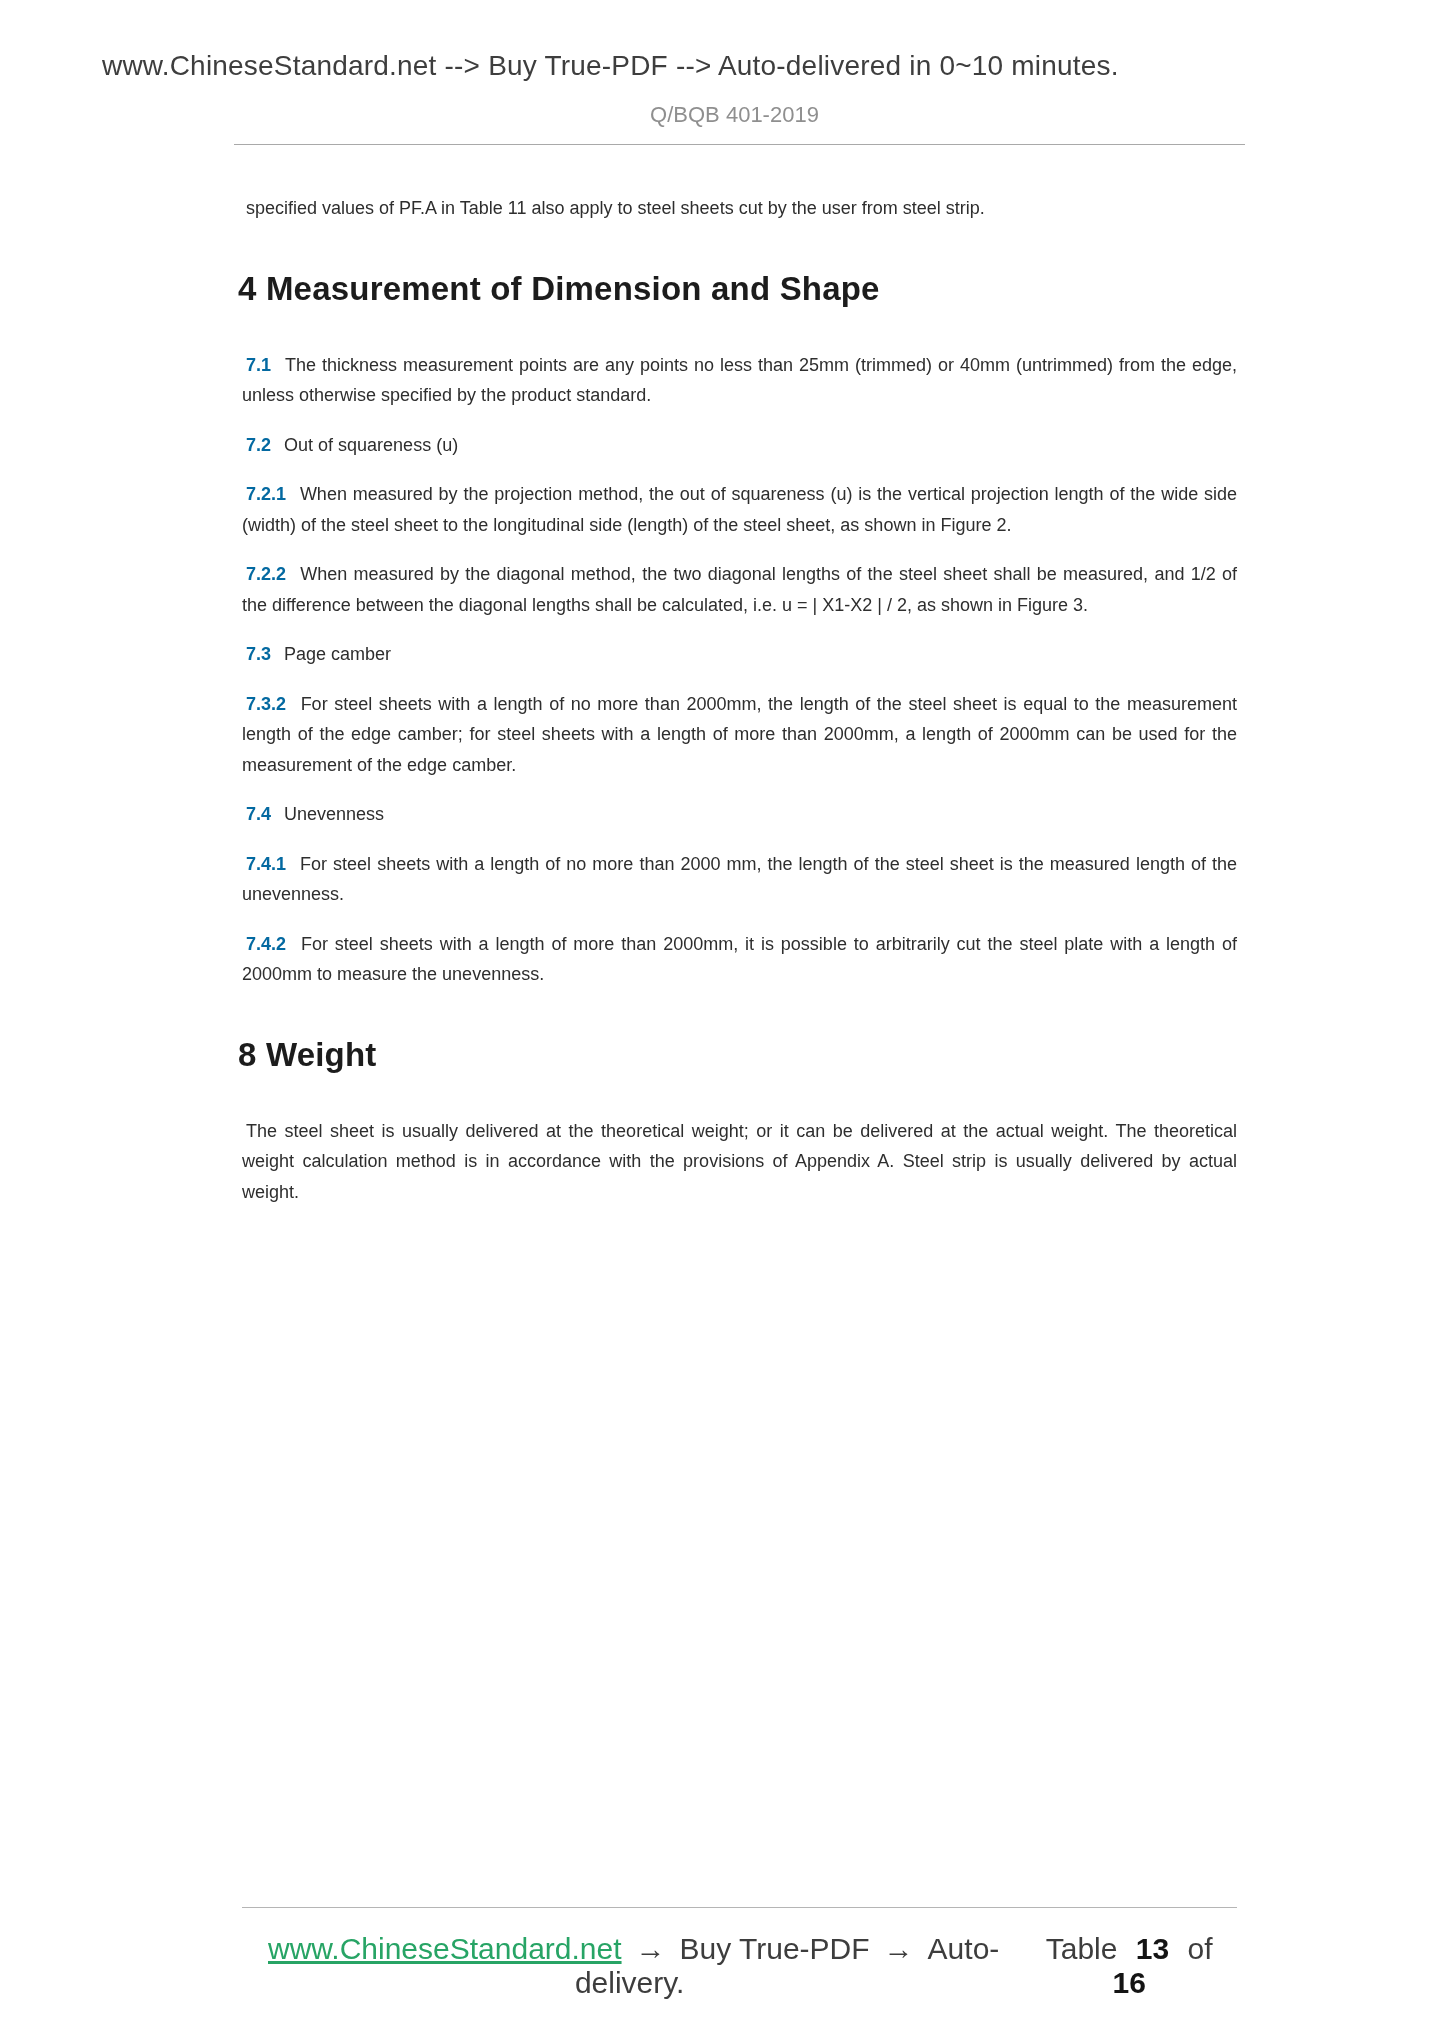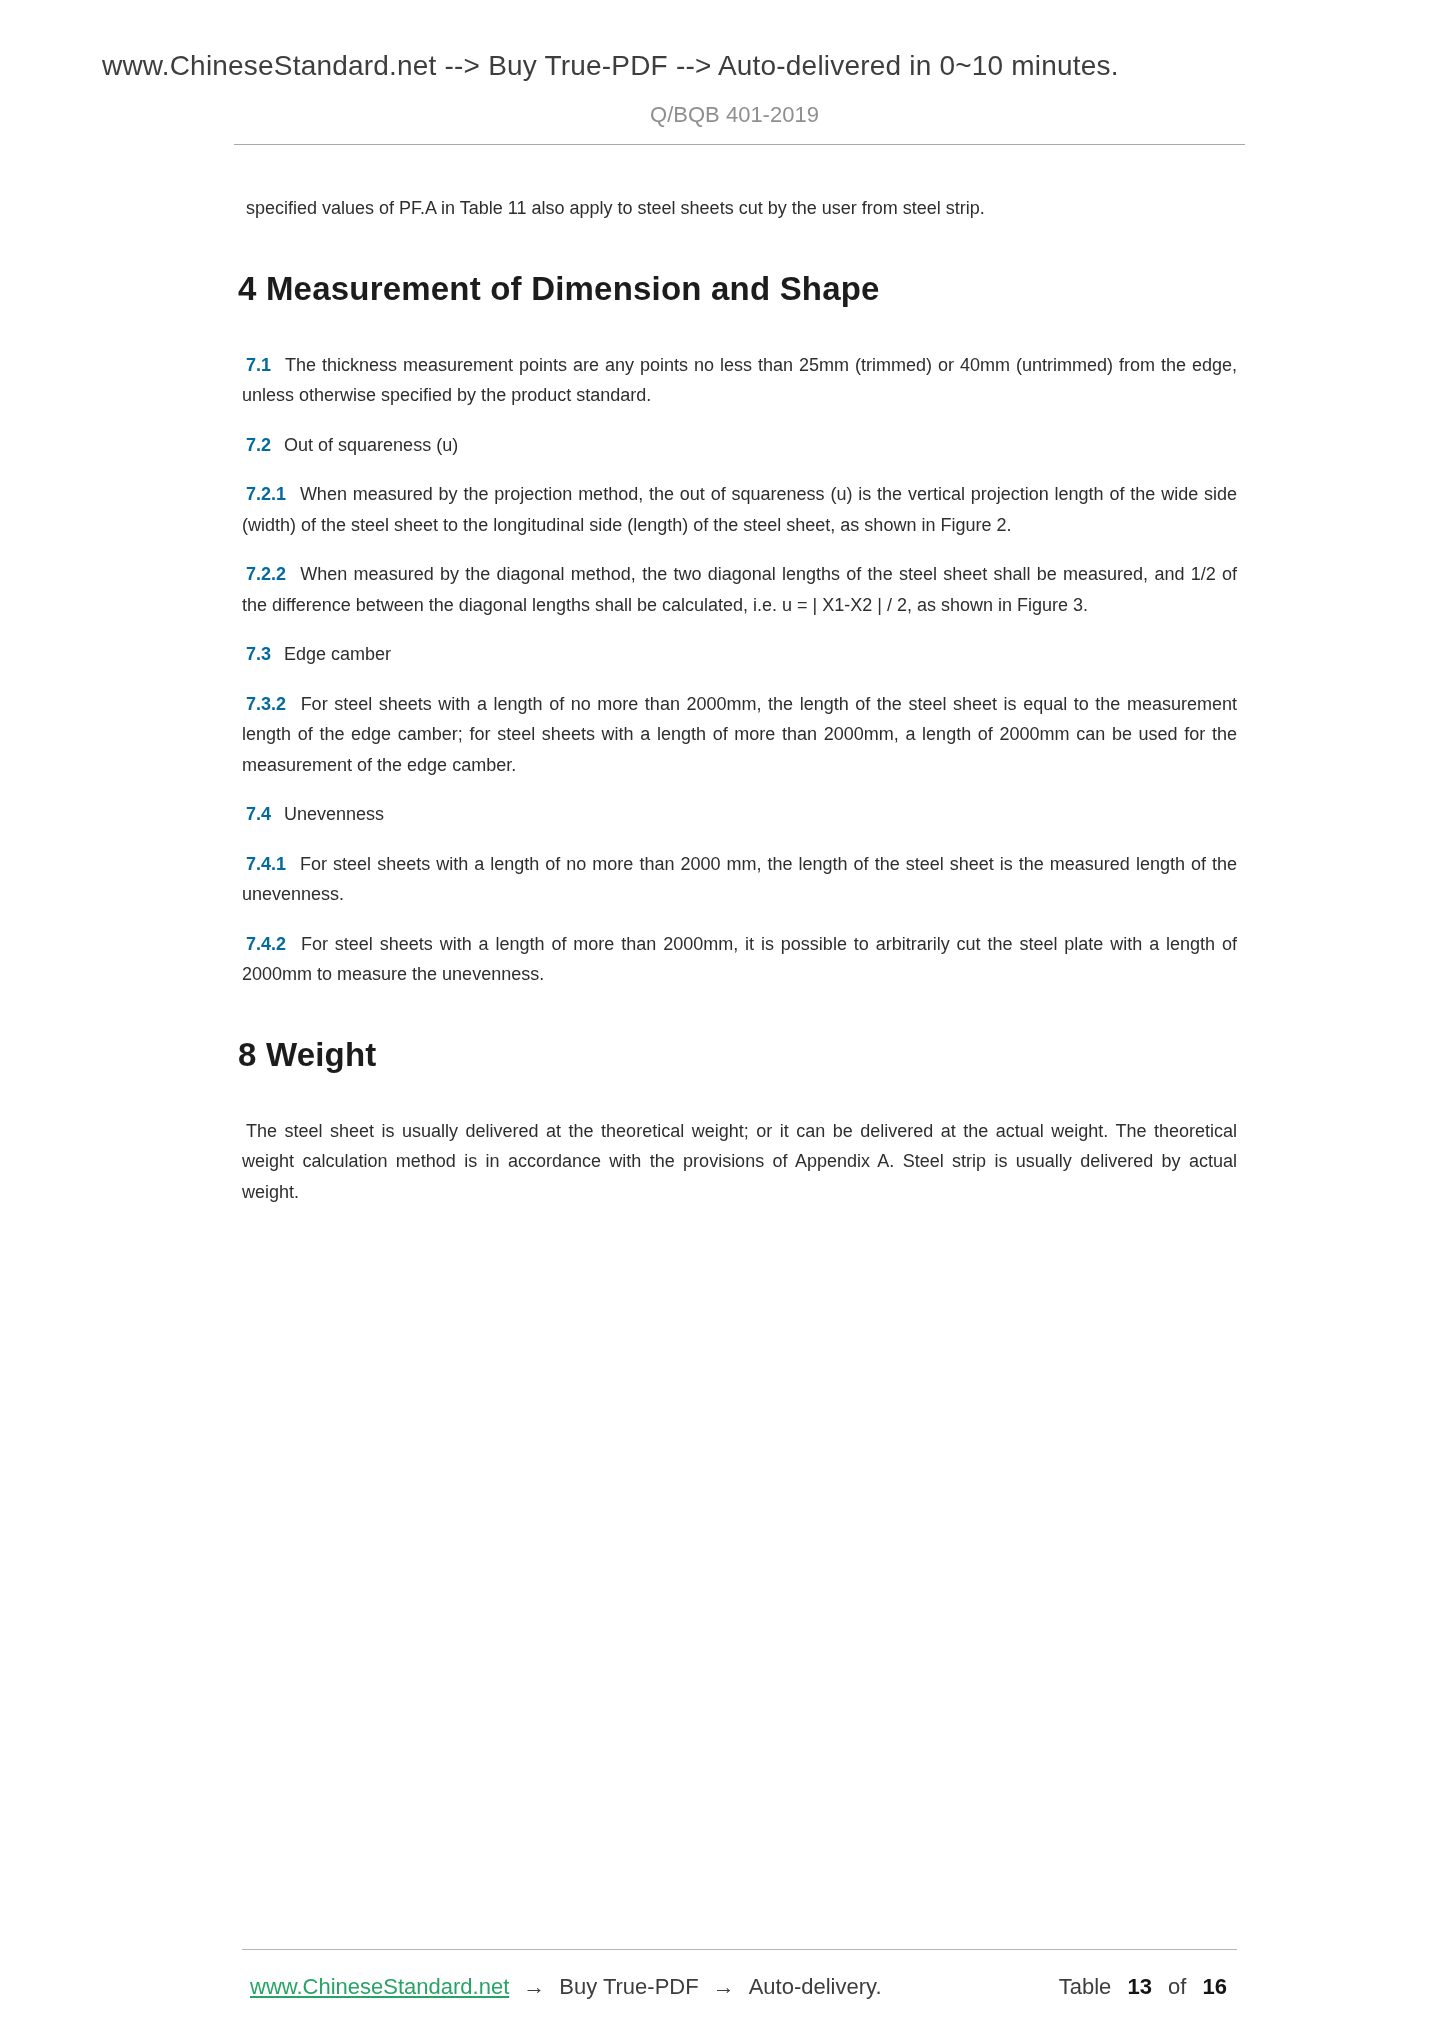--- a/index.html
+++ b/index.html
@@ -55,22 +55,23 @@
     position: absolute;
     left: 222px;
     right: 212px;
     bottom: 44px;
   }
   .footer .rule { margin-bottom: 20px; background: #b5b5b5; }
   .footer-row {
     display: flex;
     justify-content: space-between;
     align-items: baseline;
-    font-size: 22px;
+    font-size: 30px;
     color: #3d3d3d;
+    text-align: center;
   }
   .footer-link {
     color: #27a465;
     text-decoration: underline;
     cursor: pointer;
   }
   .footer-left .arrow {
     color: #3d3d3d;
     padding: 0 6px;
   }
@@ -93,21 +94,21 @@
     <h2 class="section-heading">4 Measurement of Dimension and Shape</h2>
 
     <p class="para"><strong>7.1</strong> <span>The thickness measurement points are any points no less than 25mm (trimmed) or 40mm (untrimmed) from the edge, unless otherwise specified by the product standard.</span></p>
 
     <p class="para"><strong>7.2</strong> <span>Out of squareness (u)</span></p>
 
     <p class="para"><strong>7.2.1</strong> <span>When measured by the projection method, the out of squareness (u) is the vertical projection length of the wide side (width) of the steel sheet to the longitudinal side (length) of the steel sheet, as shown in Figure 2.</span></p>
 
     <p class="para"><strong>7.2.2</strong> <span>When measured by the diagonal method, the two diagonal lengths of the steel sheet shall be measured, and 1/2 of the difference between the diagonal lengths shall be calculated, i.e. u = | X1-X2 | / 2, as shown in Figure 3.</span></p>
 
-    <p class="para"><strong>7.3</strong> <span>Edge camber</span></p>
+    <p class="para"><strong>7.3</strong> <span>Page camber</span></p>
 
 
     <p class="para"><strong>7.3.2</strong> <span>For steel sheets with a length of no more than 2000mm, the length of the steel sheet is equal to the measurement length of the edge camber; for steel sheets with a length of more than 2000mm, a length of 2000mm can be used for the measurement of the edge camber.</span></p>
 
     <p class="para"><strong>7.4</strong> <span>Unevenness</span></p>
 
     <p class="para"><strong>7.4.1</strong> <span>For steel sheets with a length of no more than 2000 mm, the length of the steel sheet is the measured length of the unevenness.</span></p>
 
     <p class="para"><strong>7.4.2</strong> <span>For steel sheets with a length of more than 2000mm, it is possible to arbitrarily cut the steel plate with a length of 2000mm to measure the unevenness.</span></p>
 

